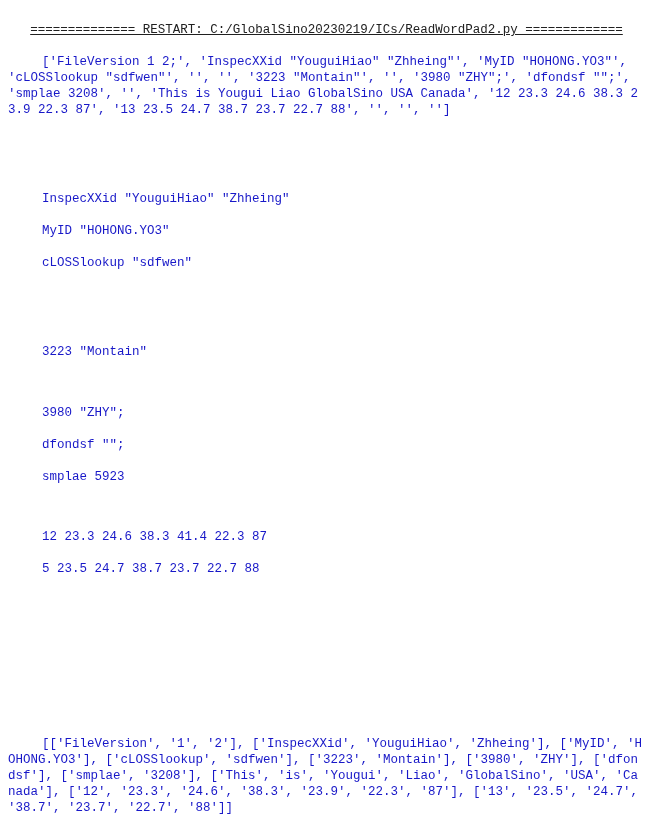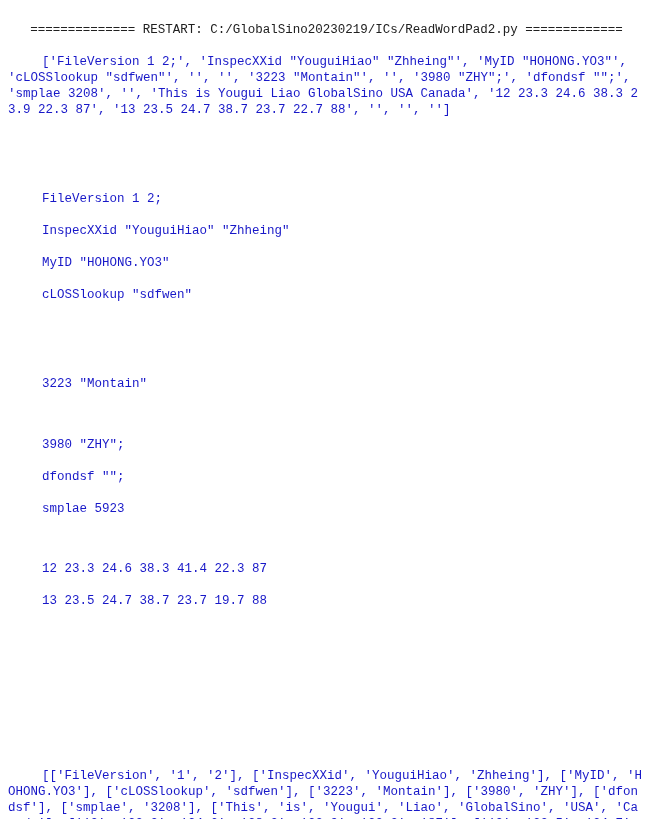--- a/index.html
+++ b/index.html
@@ -14,52 +14,52 @@
   .shell {
     padding: 6px 8px 10px 8px;
     white-space: pre-wrap;
     word-break: break-all;
   }
   .hdr {
     color: #202020;
     text-align: center;
     white-space: pre;
     letter-spacing: 0;
+    text-decoration: underline;
   }
   .out {
     color: #1818c8;
     margin-left: 34px;
   }
   .blank {
     height: 1em;
   }
 </style>
 </head>
 <body>
 
 <div class="shell">
 <div class="hdr">============== RESTART: C:/GlobalSino20230219/ICs/ReadWordPad2.py =============</div>
 <span class="out">['FileVersion 1 2;', 'InspecXXid "YouguiHiao" "Zhheing"', 'MyID "HOHONG.YO3"', 'cLOSSlookup "sdfwen"', '', '', '3223 "Montain"', '', '3980 "ZHY";', 'dfondsf "";', 'smplae 3208', '', 'This is Yougui Liao GlobalSino USA Canada', '12 23.3 24.6 38.3 23.9 22.3 87', '13 23.5 24.7 38.7 23.7 22.7 88', '', '', '']</span>
 
 <div class="blank"></div>
 <div class="blank"></div>
-<div class="out">FileVersion 1 2;</div>
 <div class="out">InspecXXid "YouguiHiao" "Zhheing"</div>
 <div class="out">MyID "HOHONG.YO3"</div>
 <div class="out">cLOSSlookup "sdfwen"</div>
 <div class="blank"></div>
 <div class="blank"></div>
 <div class="out">3223 "Montain"</div>
 <div class="blank"></div>
 <div class="out">3980 "ZHY";</div>
 <div class="out">dfondsf "";</div>
 <div class="out">smplae 5923</div>
 <div class="blank"></div>
 <div class="out">12 23.3 24.6 38.3 41.4 22.3 87</div>
-<div class="out">13 23.5 24.7 38.7 23.7 19.7 88</div>
+<div class="out">5 23.5 24.7 38.7 23.7 22.7 88</div>
 <div class="blank"></div>
 <div class="blank"></div>
 <div class="blank"></div>
 <div class="blank"></div>
 <div class="blank"></div>
 <span class="out">[['FileVersion', '1', '2'], ['InspecXXid', 'YouguiHiao', 'Zhheing'], ['MyID', 'HOHONG.YO3'], ['cLOSSlookup', 'sdfwen'], ['3223', 'Montain'], ['3980', 'ZHY'], ['dfondsf'], ['smplae', '3208'], ['This', 'is', 'Yougui', 'Liao', 'GlobalSino', 'USA', 'Canada'], ['12', '23.3', '24.6', '38.3', '23.9', '22.3', '87'], ['13', '23.5', '24.7', '38.7', '23.7', '22.7', '88']]</span>
 
 
 
 

